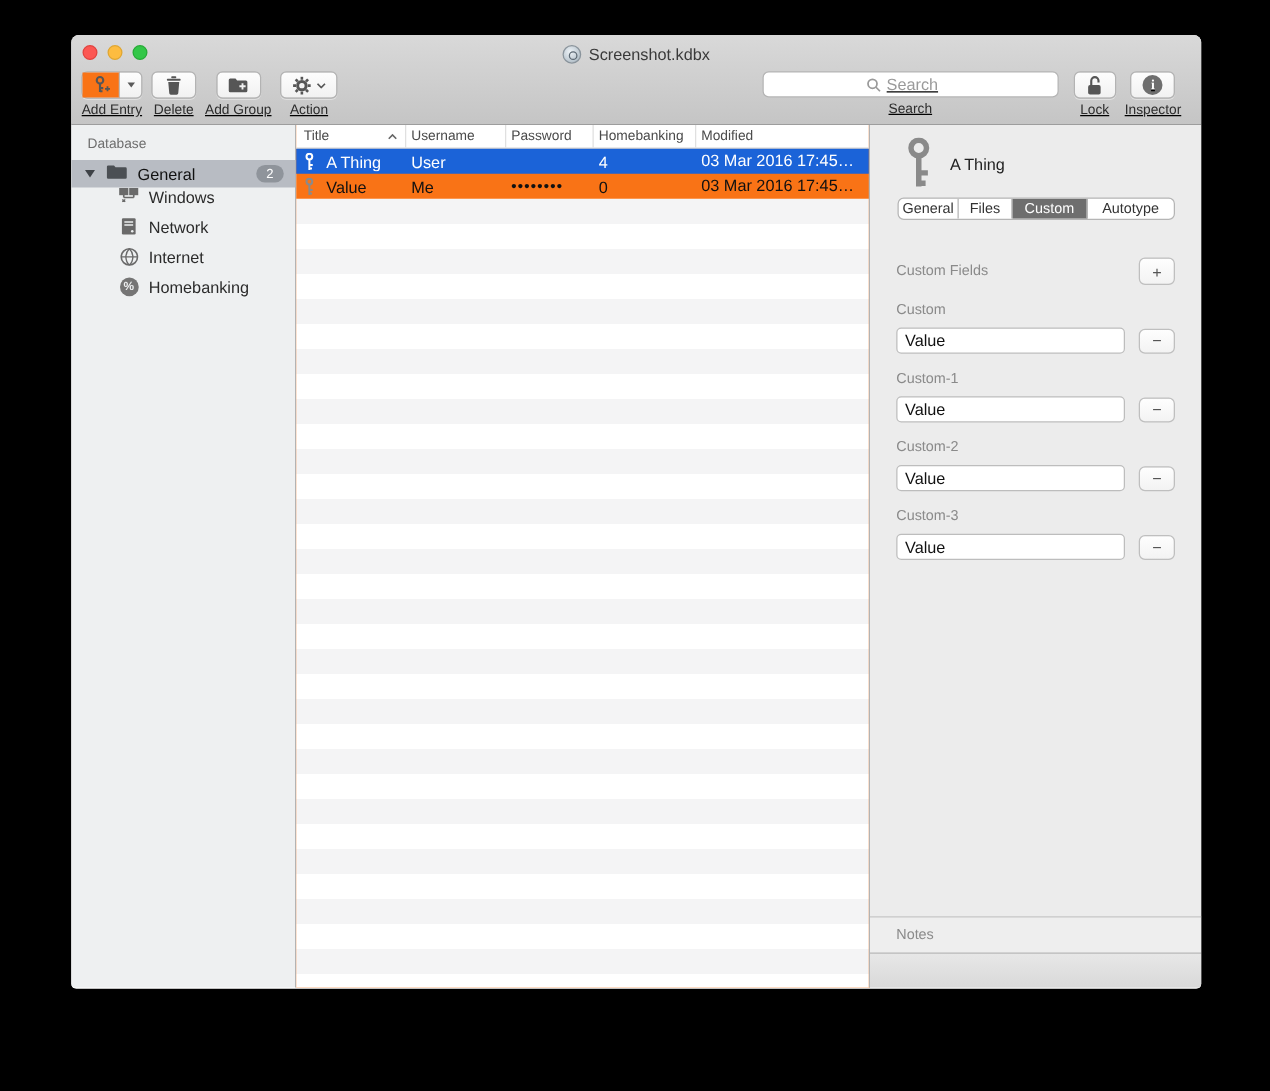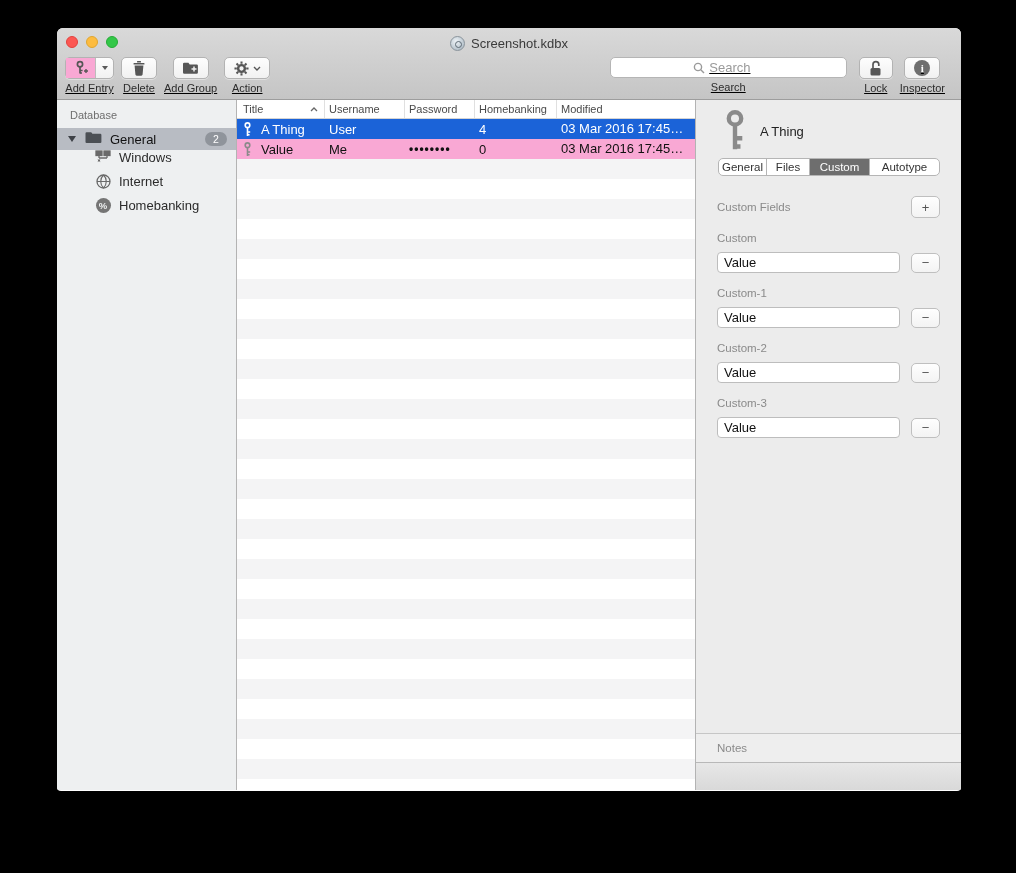--- a/index.html
+++ b/index.html
@@ -50,21 +50,21 @@
   .sb-root{height:22px; display:flex; align-items:center; background:var(--sidebar-selected); font-size:13px; color:#111;}
   .disclosure{width:0;height:0;border-top:6px solid #3e4247;border-left:4.5px solid transparent;border-right:4.5px solid transparent; margin-left:11px;}
   .sb-root .icon{margin-left:9px; color:#4b4f54;}
   .sb-root .lbl{margin-left:8px; flex:1;}
   .badge{min-width:22px; height:14px; border-radius:8px; background:var(--badge); color:#fff; font-size:10.5px; display:flex; align-items:center; justify-content:center; margin-right:9px; padding:0 4px;}
   .sb-item{height:24px; display:flex; align-items:flex-start; padding-left:37px; font-size:13px; color:#2b2b2b;}
   .sb-item .icon{width:18px; display:flex; justify-content:center; color:#6a6a6a;}
   .sb-item .lbl{margin-left:7px;}
   .pct-circle{width:15px;height:15px;border-radius:50%;background:#757575;color:var(--sidebar-bg);font-size:9.5px;font-weight:bold;display:flex;align-items:center;justify-content:center;}
   
-  .main{flex:1; background:#f9a8d4; display:flex; flex-direction:column; border-right:1px solid #b3b3b3; min-width:0;}
+  .main{flex:1; background:#f97316; display:flex; flex-direction:column; border-right:1px solid #b3b3b3; min-width:0;}
   .thead{height:19px; flex:none; display:flex; border-bottom:1px solid #d4d4d4; background:#fff; font-size:11px; color:#4a4a4a; align-items:center;}
   .th{height:100%; display:flex; align-items:center; padding-left:4px; border-right:1px solid #e0e0e0;}
   .th.c1{width:88px; padding-left:6px;} .th.c2{width:80px;} .th.c3{width:70px;} .th.c4{width:82px;} .th.c5{flex:1; border-right:none;}
   .sort{margin-left:auto; margin-right:6px; color:#666;}
   .trow{height:20px; flex:none; display:flex; align-items:center; font-size:13px; color:#111;}
   .trow.selected{background:var(--selection); color:#fff;}
   .td{display:flex; align-items:center; padding-left:4px; overflow:hidden; white-space:nowrap;}
   .td.c1{width:88px; padding-left:6px; gap:9px;} .td.c2{width:80px;} .td.c3{width:70px;} .td.c4{width:82px;} .td.c5{flex:1;}
   .td.c5{text-overflow:ellipsis; display:block; line-height:20px;}
   .dots{font-weight:bold; letter-spacing:1px; font-size:12px;}
@@ -73,21 +73,21 @@
   
   .inspector{width:265px; flex:none; background:var(--inspector-bg); display:flex; flex-direction:column;}
   .entry-head{display:flex; align-items:center; padding:10px 0 0 26px; gap:12px; height:52px; flex:none;}
   .entry-head .bigkey{color:#8a8a8a;}
   .entry-title{font-size:13px; color:#222;}
   .seg-ctl{display:flex; margin:6px 21px 0 22px; height:18px; flex:none; border:1px solid #b5b5b5; border-radius:5px; overflow:hidden; background:#fff; font-size:11.5px; color:#333;}
   .seg-ctl .tab{display:flex; align-items:center; justify-content:center; border-right:1px solid #b5b5b5; flex:none;}
   .seg-ctl .tab:last-child{border-right:none;}
   .tab.t1{width:48px;} .tab.t2{width:43px;} .tab.t3{width:60px;} .tab.t4{flex:1;}
   .seg-ctl .tab.sel{background:#6e6e6e; color:#fff;}
-  .cf-head{display:flex; align-items:center; justify-content:space-between; margin:20px 21px 0 21px; flex:none;}
+  .cf-head{display:flex; align-items:center; justify-content:space-between; margin:30px 21px 0 21px; flex:none;}
   .cf-title{font-size:11.5px; color:#8a8a8a;}
   .sq-btn{width:29px; height:20px; background:linear-gradient(180deg,#fefefe,#f3f3f3); border:1px solid #bfbfbf; border-radius:5px; color:#555; font-size:13px; display:flex; align-items:center; justify-content:center; line-height:1;}
   .sq-btn.plus{height:22px;}
   .field-group{margin:0 21px; flex:none;}
   .fg-label{font-size:11.5px; color:#8a8a8a; margin-top:14px;}
   .fg-row{display:flex; align-items:center; justify-content:space-between; margin-top:8px;}
   .fg-row input{width:183px; height:21px; border:1px solid #bdbdbd; border-radius:4px; font-size:13px; color:#111; padding:0 6px; outline:none; background:#fff; font-family:inherit;}
   .insp-spacer{flex:1;}
   .notes-sec{flex:none; border-top:1px solid #c6c6c6; background:#eeeeee; padding:8px 21px 8px 21px;}
   .notes-label{font-size:11.5px; color:#8a8a8a;}
@@ -233,20 +233,31 @@
                 <rect x="9" y="1" width="6" height="4.5" fill="#6a6a6a"></rect>
               <line x1="4" y1="6" x2="4" y2="8"></line>
                 <line x1="12" y1="6" x2="12" y2="8"></line>
                 <line x1="4" y1="8" x2="12" y2="8"></line>
               <path d="M3 10.5 l2 0 M4 9.5 l0 2 M2.8 9.6 l2.4 1.8 M2.8 11.4 l2.4 -1.8" stroke-width="1"></path>
             </svg>
           </span>
           <span class="lbl">Windows</span>
         </div>
 
+        <div class="sb-item">
+          <span class="icon">
+            <svg width="12" height="14" viewBox="0 0 12 14" fill="#6a6a6a">
+              <rect x="0.5" y="0.5" width="11" height="13" rx="1"></rect>
+              <line x1="2.5" y1="3.5" x2="9.5" y2="3.5" stroke="#eef0f1" stroke-width="1.2"></line>
+              <line x1="2.5" y1="6" x2="9.5" y2="6" stroke="#eef0f1" stroke-width="1.2"></line>
+              <circle cx="8.8" cy="11" r="1" fill="#eef0f1"></circle>
+            </svg>
+          </span>
+          <span class="lbl">Network</span>
+        </div>
 
         <div class="sb-item">
           <span class="icon">
             <svg width="15" height="15" viewBox="0 0 15 15" fill="none" stroke="#6a6a6a" stroke-width="1.3">
               <circle cx="7.5" cy="7.5" r="6.5"></circle>
               <path d="M7.5 1 a9 9 0 0 1 0 13 M7.5 1 a9 9 0 0 0 0 13" stroke-width="1.1"></path>
               <line x1="1" y1="7.5" x2="14" y2="7.5" stroke-width="1.1"></line>
             </svg>
           </span>
           <span class="lbl">Internet</span>

